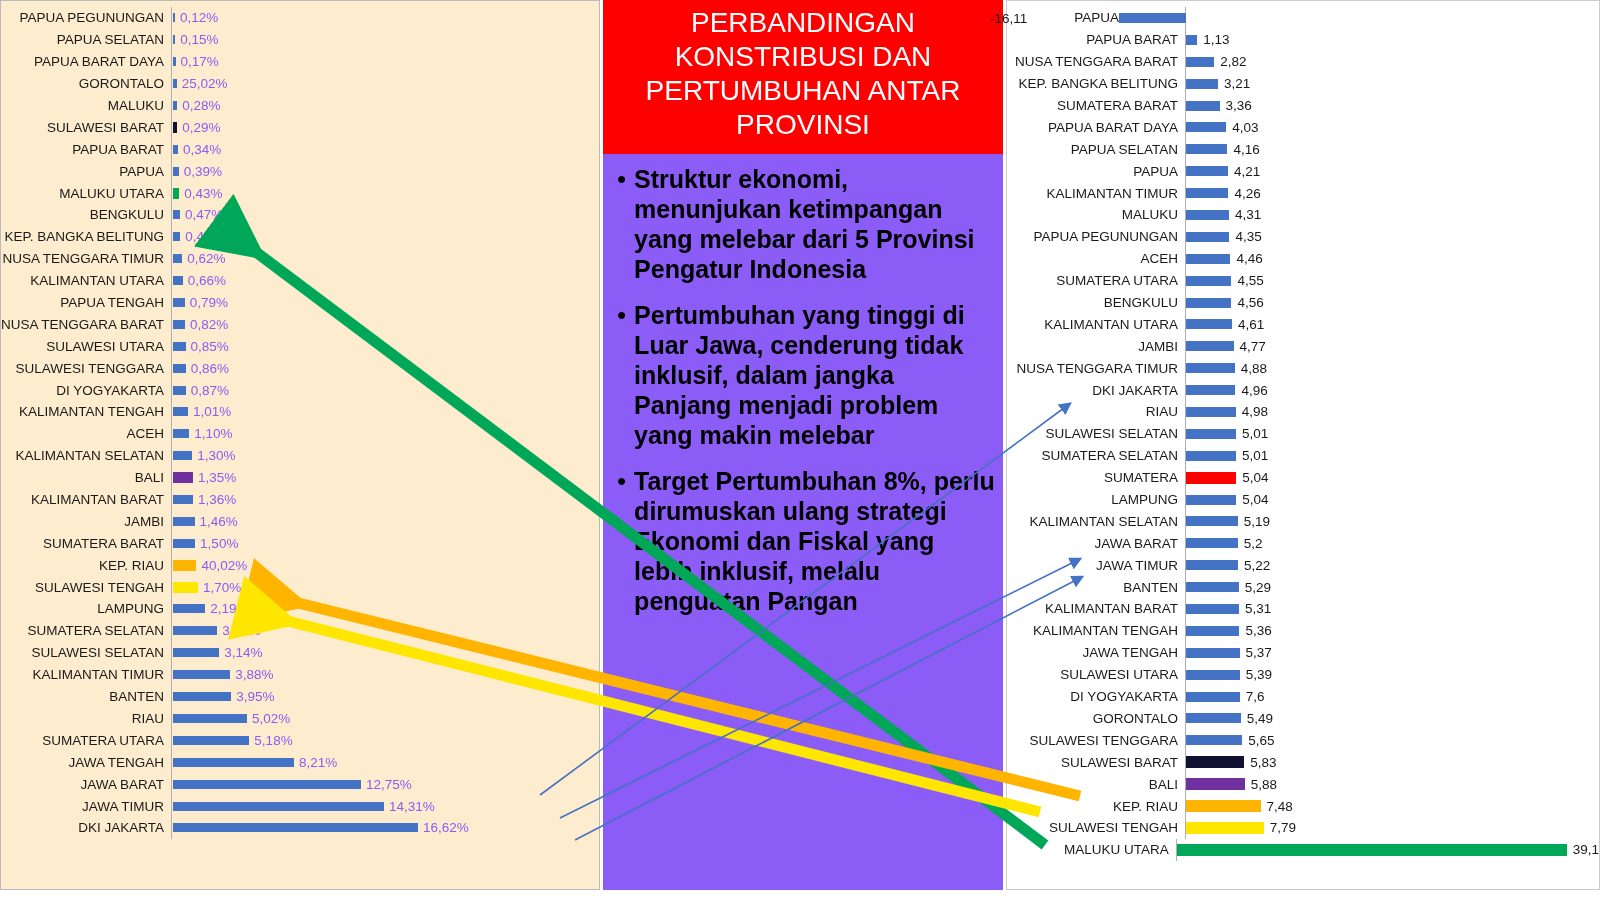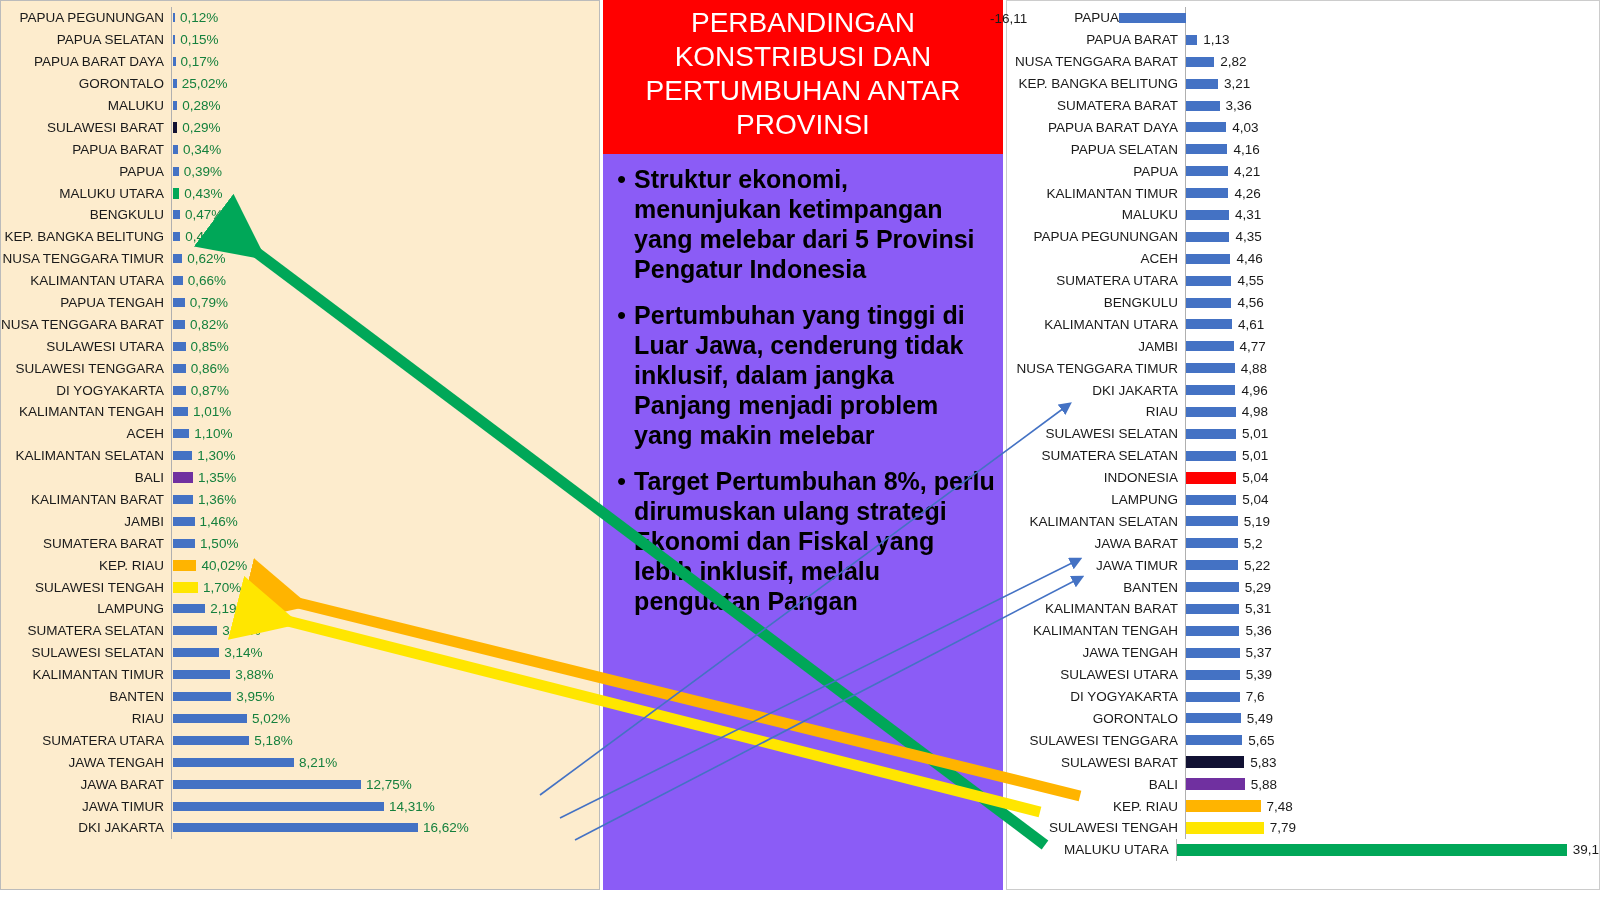--- a/index.html
+++ b/index.html
@@ -21,21 +21,21 @@
   }
   .row .lbl{
     width:170px;text-align:right;padding-right:7px;
     font-size:13.5px;color:#1a1a1a;white-space:nowrap;box-sizing:border-box;
   }
   .row .barwrap{
     flex:1;display:flex;align-items:center;position:relative;height:100%;
     border-left:1px solid #b0b0b0;padding-left:1px;box-sizing:border-box;
   }
   .row .bar{height:9px;background:#4472c4;}
-  .row .val{font-size:13.5px;color:#15803d;margin-left:5px;white-space:nowrap;}
+  .row .val{font-size:13.5px;color:#8b5cf6;margin-left:5px;white-space:nowrap;}
 
   
   .panel-mid{
     position:absolute;left:603px;top:0;width:400px;height:890px;
     background:#8b5cf6;box-sizing:border-box;
   }
   .mid-title{
     background:#ff0000;color:#fff;text-align:center;
     font-size:28px;line-height:34px;font-weight:400;
     padding:6px 8px 12px 8px;box-sizing:border-box;
@@ -505,21 +505,21 @@
         </div>
       </div>
       <div class="rrow">
         <div class="rlbl">SUMATERA SELATAN</div>
         <div class="rbarwrap">
           <div class="rbar" style="background: rgb(68, 114, 196); width: 49.9719px;"></div>
           <div class="rval">5,01</div>
         </div>
       </div>
       <div class="rrow">
-        <div class="rlbl">INDONESIA</div>
+        <div class="rlbl">SUMATERA</div>
         <div class="rbarwrap">
           <div class="rbar" style="background: rgb(255, 0, 0); height: 12px; width: 50.2711px;"></div>
           <div class="rval">5,04</div>
         </div>
       </div>
       <div class="rrow">
         <div class="rlbl">LAMPUNG</div>
         <div class="rbarwrap">
           <div class="rbar" style="background: rgb(68, 114, 196); width: 50.2711px;"></div>
           <div class="rval">5,04</div>

